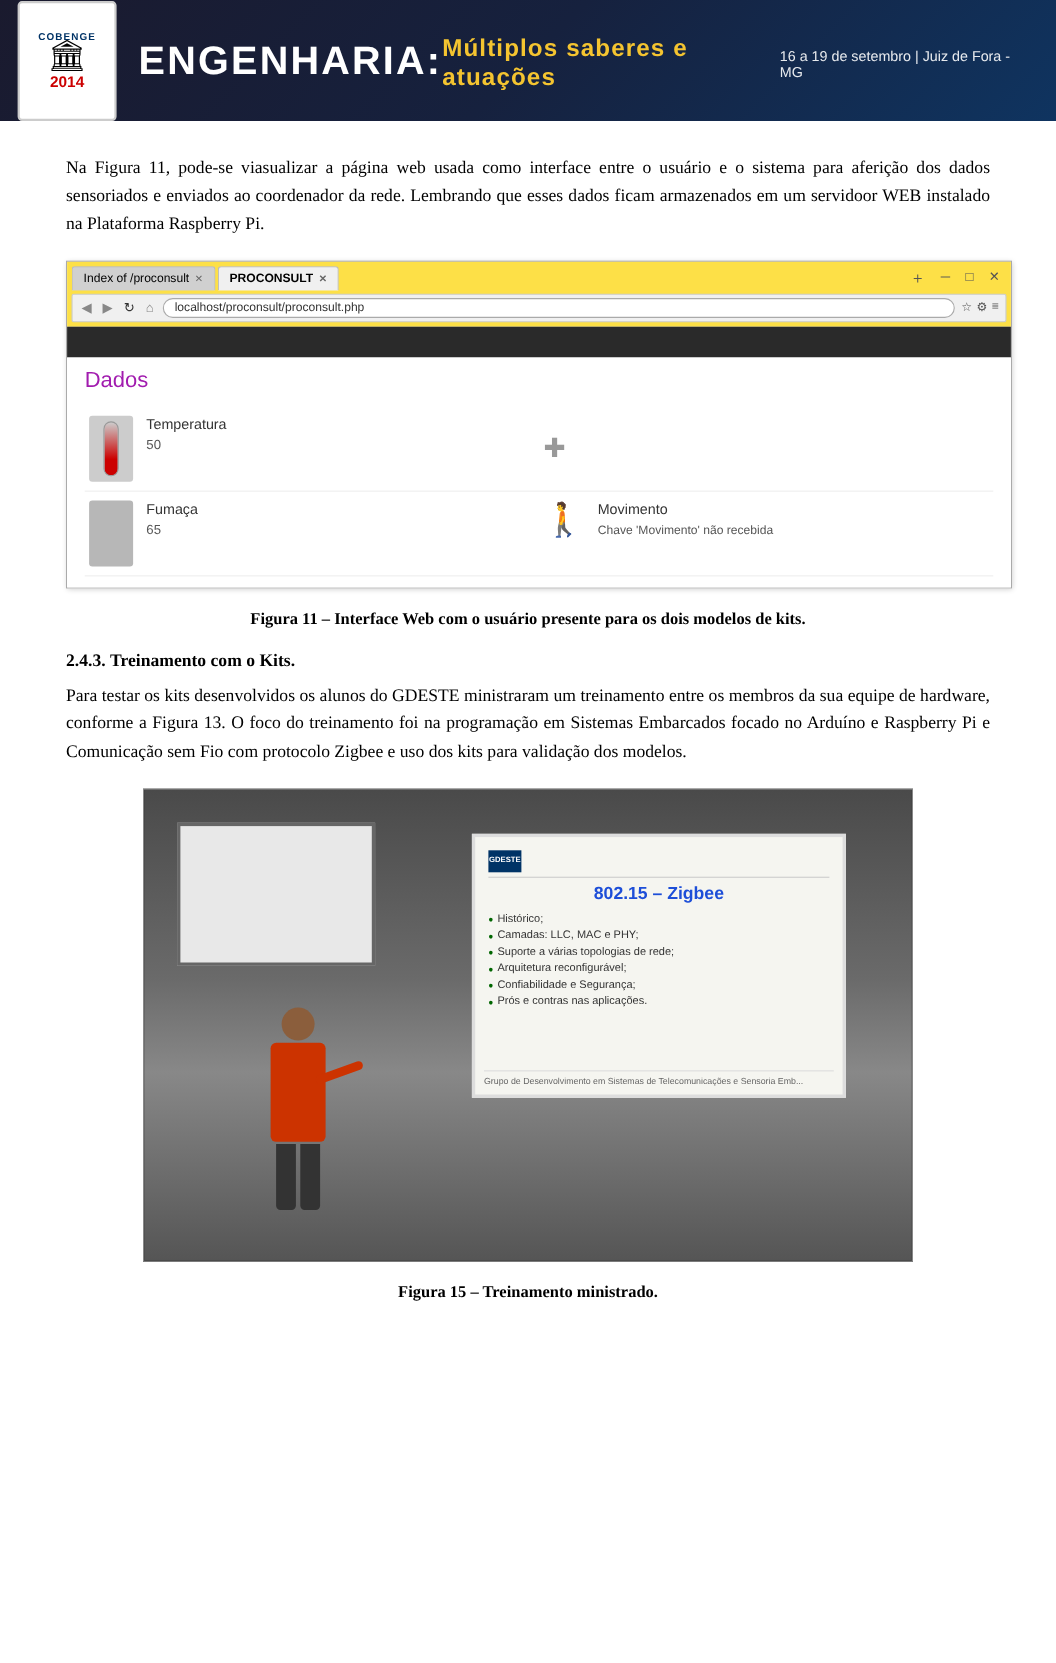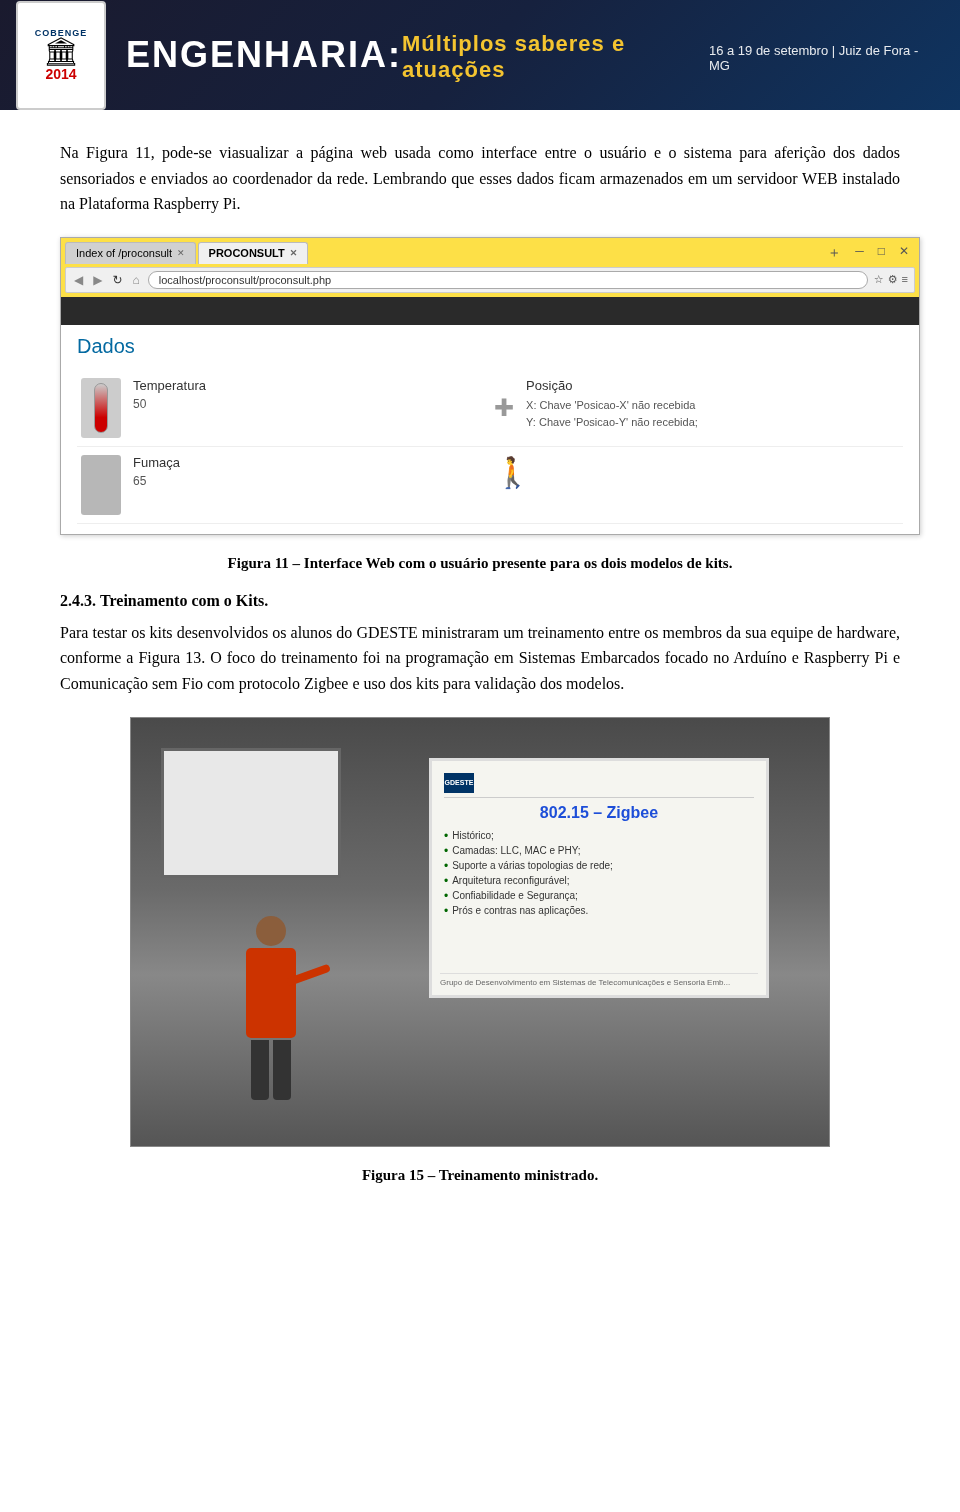--- a/index.html
+++ b/index.html
@@ -177,21 +177,21 @@
       background: #2a2a2a;
       height: 28px;
     }
     .browser-page-content {
       padding: 10px 16px;
       background: #fff;
     }
     .dados-title {
       font-size: 20px;
       font-weight: normal;
-      color: #0369a1;
+      color: #a21caf;
       margin-bottom: 12px;
       font-family: Arial, sans-serif;
     }
     .dados-grid {
       display: grid;
       grid-template-columns: 1fr 1fr;
       gap: 0;
     }
     .dados-item {
       display: flex;
@@ -490,37 +490,36 @@
             <div class="thermo-icon"></div>
           </div>
           <div class="dados-item-info">
             <div class="dados-item-label">Temperatura</div>
             <div class="dados-item-value">50</div>
           </div>
         </div>
 
         <div class="dados-item">
           <div class="plus-icon">✚</div>
-          <div class="dados-item-info">
-            <div class="dados-item-label">Posição</div>
-            <div class="dados-posicao-info">X: Chave 'Posicao-X' não recebida</div>
-            <div class="dados-posicao-info">Y: Chave 'Posicao-Y' não recebida;</div>
-          </div>
         </div>
 
         <div class="dados-item">
           <div class="smoke-icon-box"></div>
           <div class="dados-item-info">
             <div class="dados-item-label">Fumaça</div>
             <div class="dados-item-value">65</div>
           </div>
         </div>
 
         <div class="dados-item">
           <div class="walk-icon">🚶</div>
+          <div class="dados-item-info">
+            <div class="dados-item-label">Movimento</div>
+            <div class="dados-posicao-info">Chave 'Movimento' não recebida</div>
+          </div>
         </div>
       </div>
     </div>
   </div>
 
   <div class="figure-caption">
     <strong>Figura 11 – Interface Web com o usuário presente para os dois modelos de kits.</strong>
   </div>
 
   <p class="section-heading">

